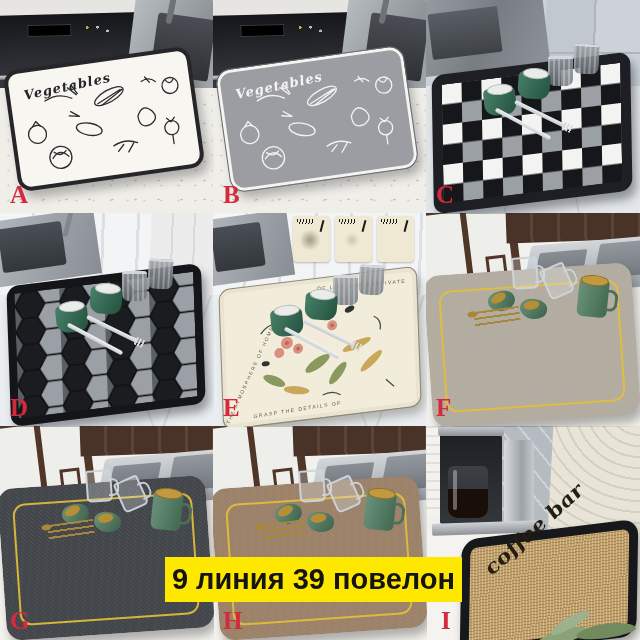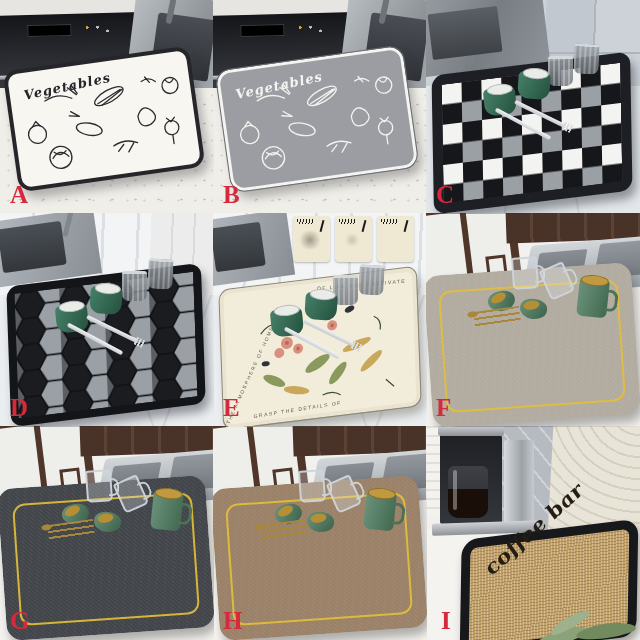--- a/index.html
+++ b/index.html
@@ -484,14 +484,17 @@
       <span class="coffee-script">coffee bar</span>
     </div>
     <div class="leaves">
       <div class="leaf lf1"></div>
       <div class="leaf lf2"></div>
       <div class="leaf lf3"></div>
     </div>
     <span class="letter">I</span>
   </div>
 
+  <div id="banner">
+    <span>9 линия 39 повелон</span>
+  </div>
 
 </div>
 
 </body></html>

